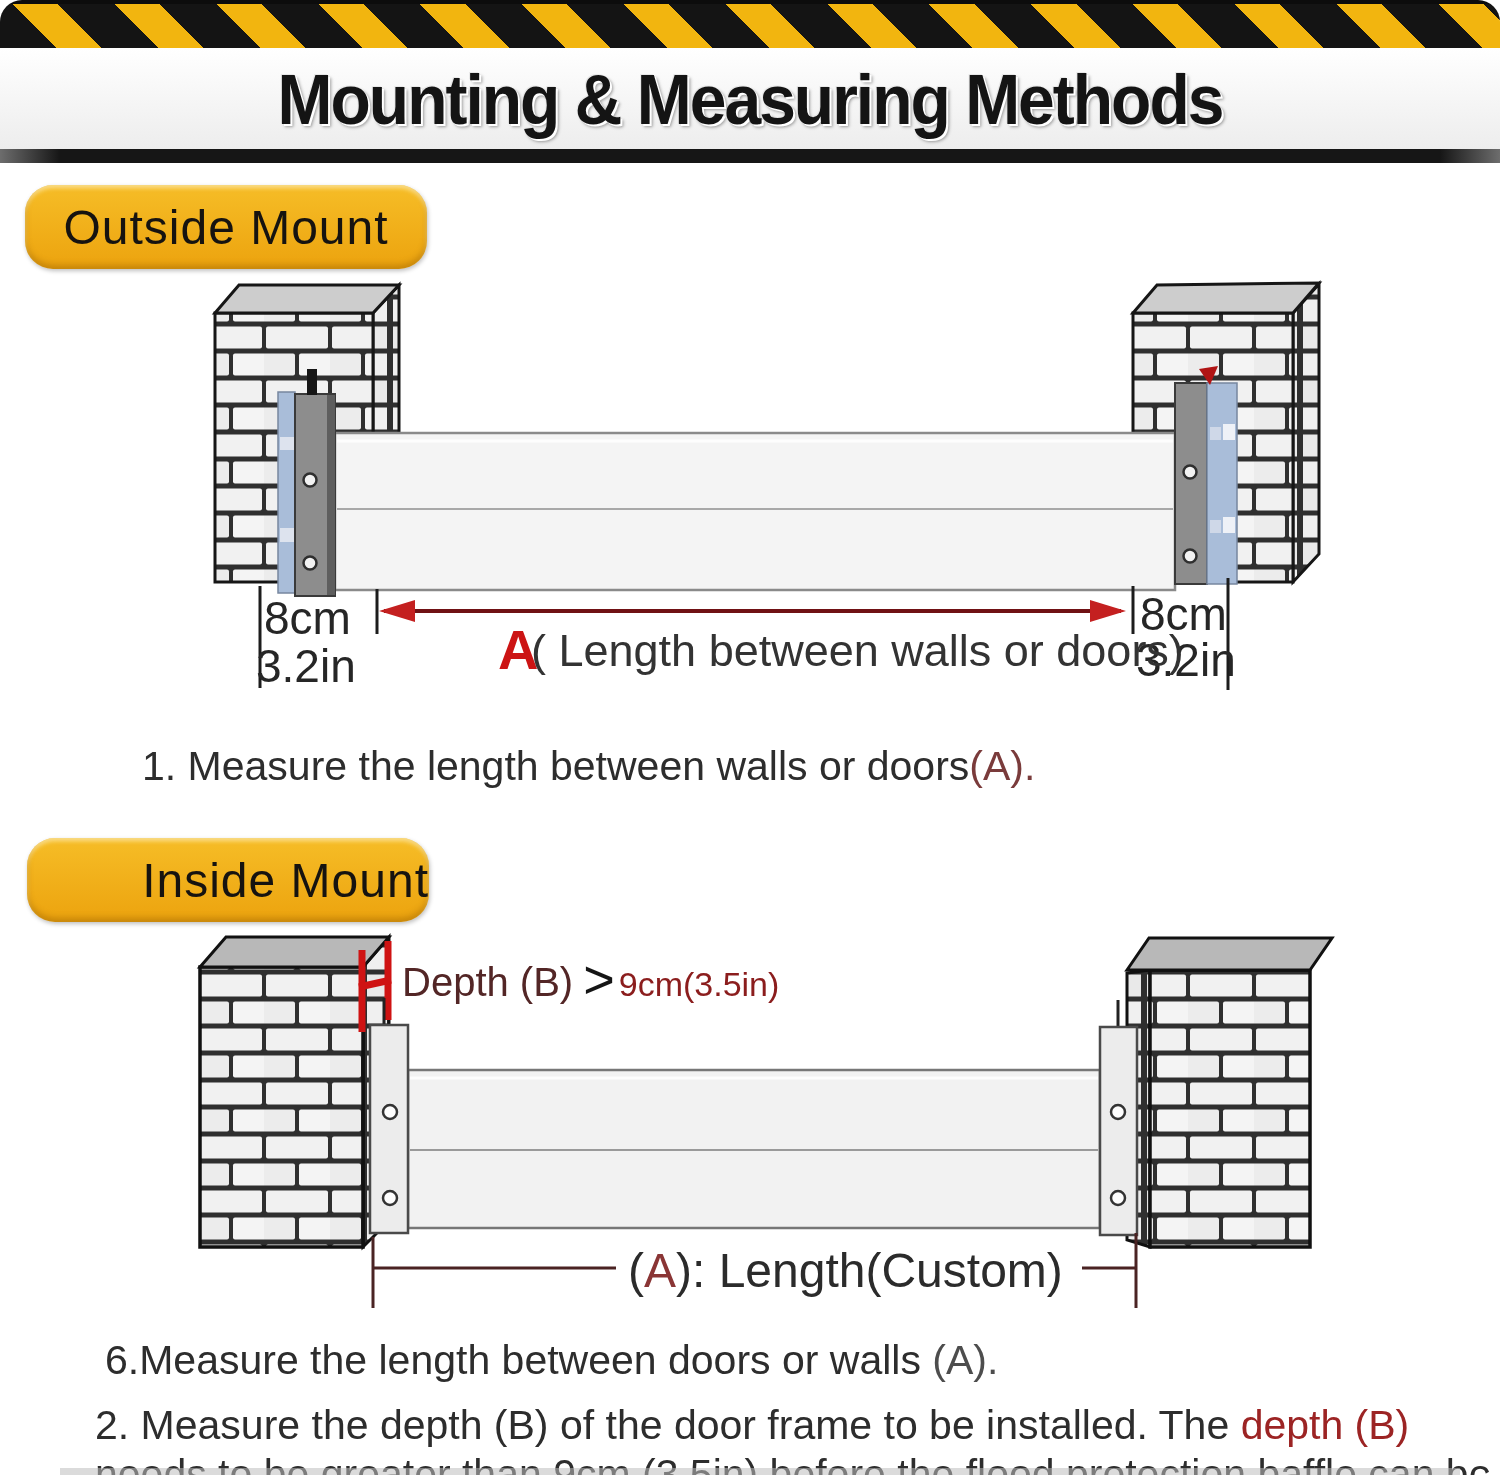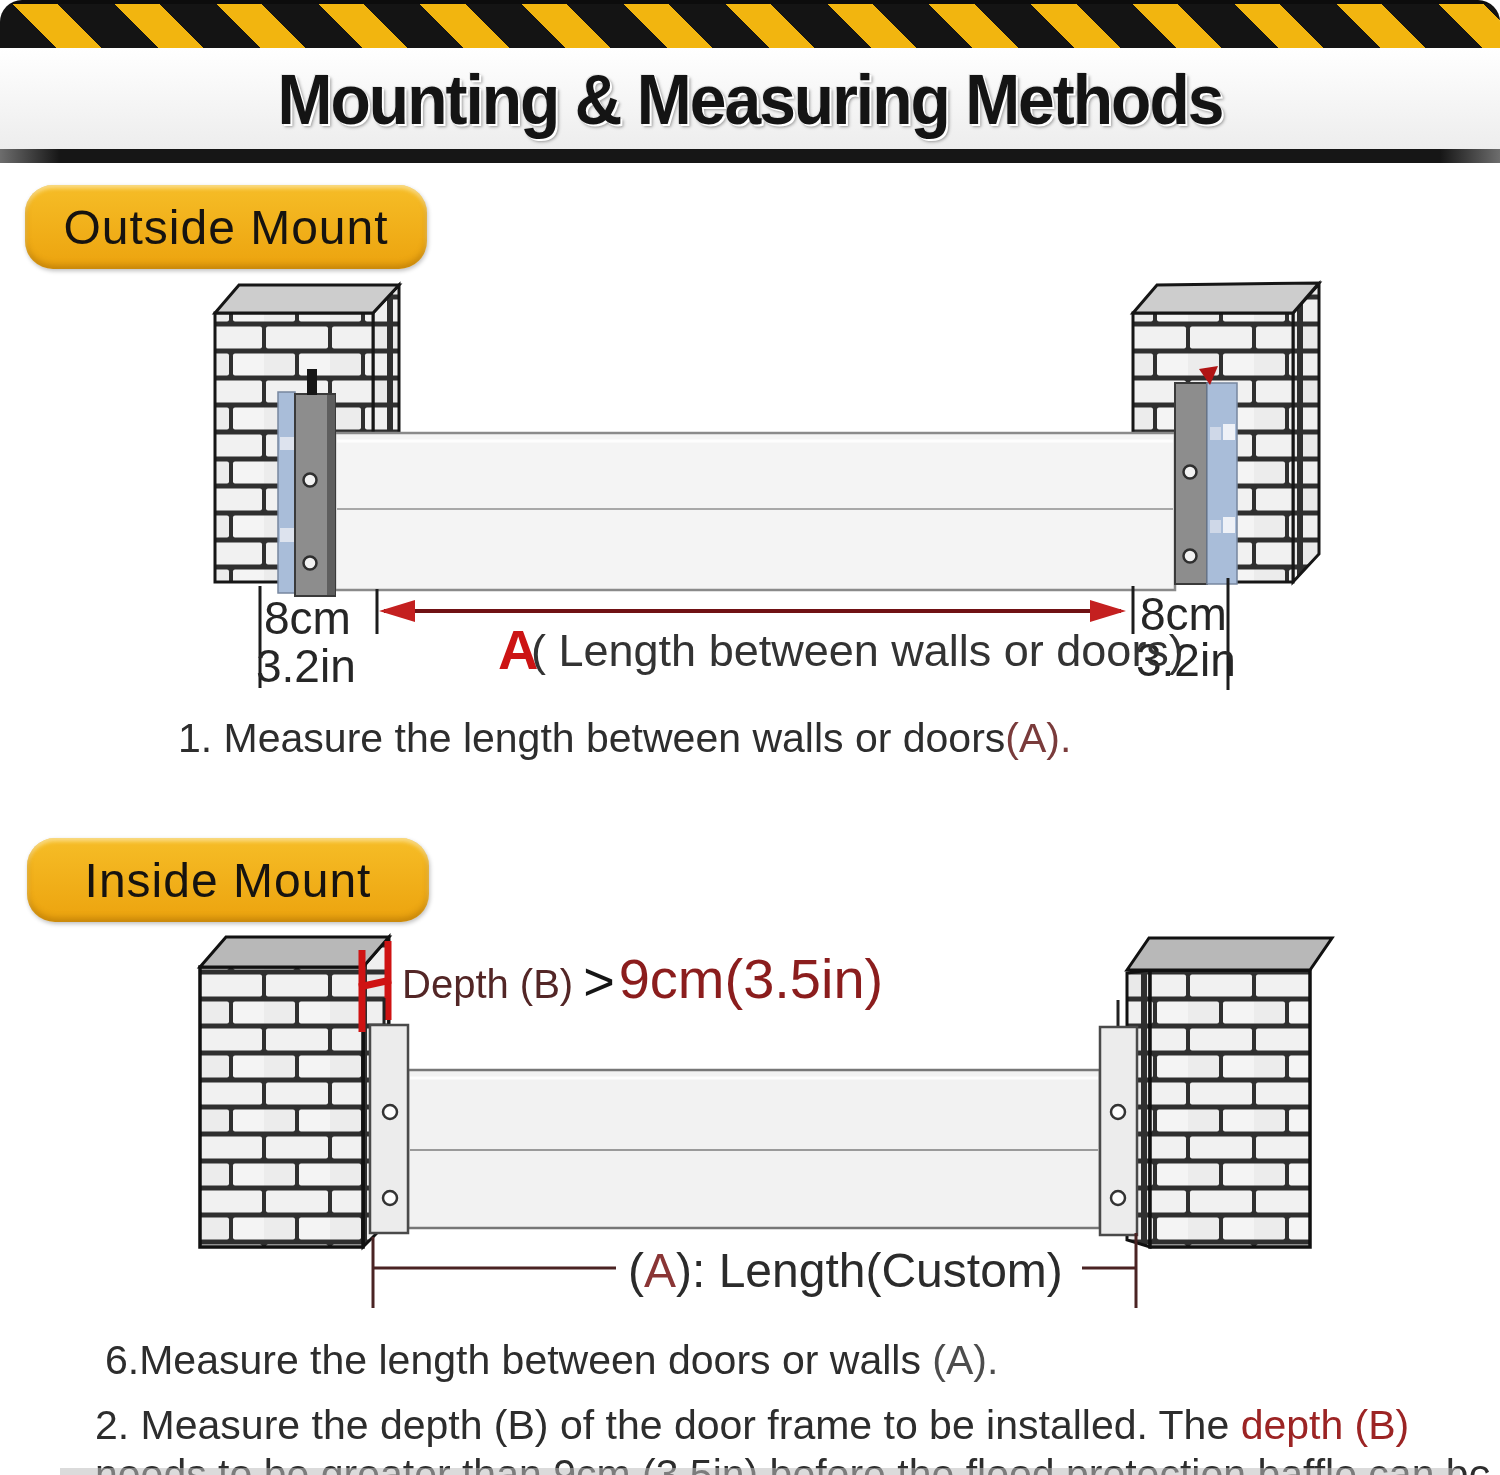--- a/index.html
+++ b/index.html
@@ -18,37 +18,37 @@
   .divider{position:absolute;left:0;top:149px;width:1500px;height:14px;
     background:linear-gradient(90deg,#6d6d6d 0,#161616 60px,#161616 1440px,#6d6d6d 1500px);}
 
   
   .badge{position:absolute;width:402px;height:84px;border-radius:28px;
     background:linear-gradient(#f6bd27,#eca30e);
     box-shadow:inset 0 -4px 6px rgba(150,95,0,.45), inset 0 3px 4px rgba(255,235,170,.8), 1px 2px 4px rgba(0,0,0,.25);
     display:flex;align-items:center;justify-content:center;}
   .badge span{font-size:48px;color:#161310;letter-spacing:1px;}
   #badge-outside{left:25px;top:185px;}
-  #badge-inside{left:27px;top:838px;}
+  #badge-inside{left:27px;top:838px;justify-content:flex-end;}
 
   
   .diag{position:absolute;left:0;}
   #diag-outside{top:275px;}
   #diag-inside{top:930px;}
   svg text{font-family:"Liberation Sans",sans-serif;}
 
   
   .depth-note{position:absolute;left:402px;top:946px;display:flex;align-items:baseline;white-space:nowrap;}
   .depth-note .d1{font-size:40px;color:#532626;}
   .depth-note .d2{font-size:54px;color:#151515;position:relative;top:2px;padding:0 4px 0 10px;}
-  .depth-note .d3{font-size:56px;color:#8b1d1d;}
+  .depth-note .d3{font-size:34px;color:#8b1d1d;}
 
   
   .steps{position:absolute;color:#2d2d2d;}
-  #steps-outside{left:142px;top:712px;font-size:41px;line-height:53px;width:1300px;margin-left:36px;}
+  #steps-outside{left:142px;top:740px;font-size:41px;line-height:53px;width:1300px;}
   #steps-inside{left:95px;top:1336px;font-size:41px;line-height:49px;width:1400px;}
   .steps p{margin:0 0 9px 0;}
   #steps-inside p{margin:0 0 16px 0;}
   .hl-red{color:#9c2424;}
   .hl-maroon{color:#7a3b3b;}
   .hl-gray{color:#4d4d4d;}
 
   .footer-smear{position:absolute;left:60px;top:1468px;width:1400px;height:7px;
     background:#bdbdbd;opacity:.55;}
 </style>

